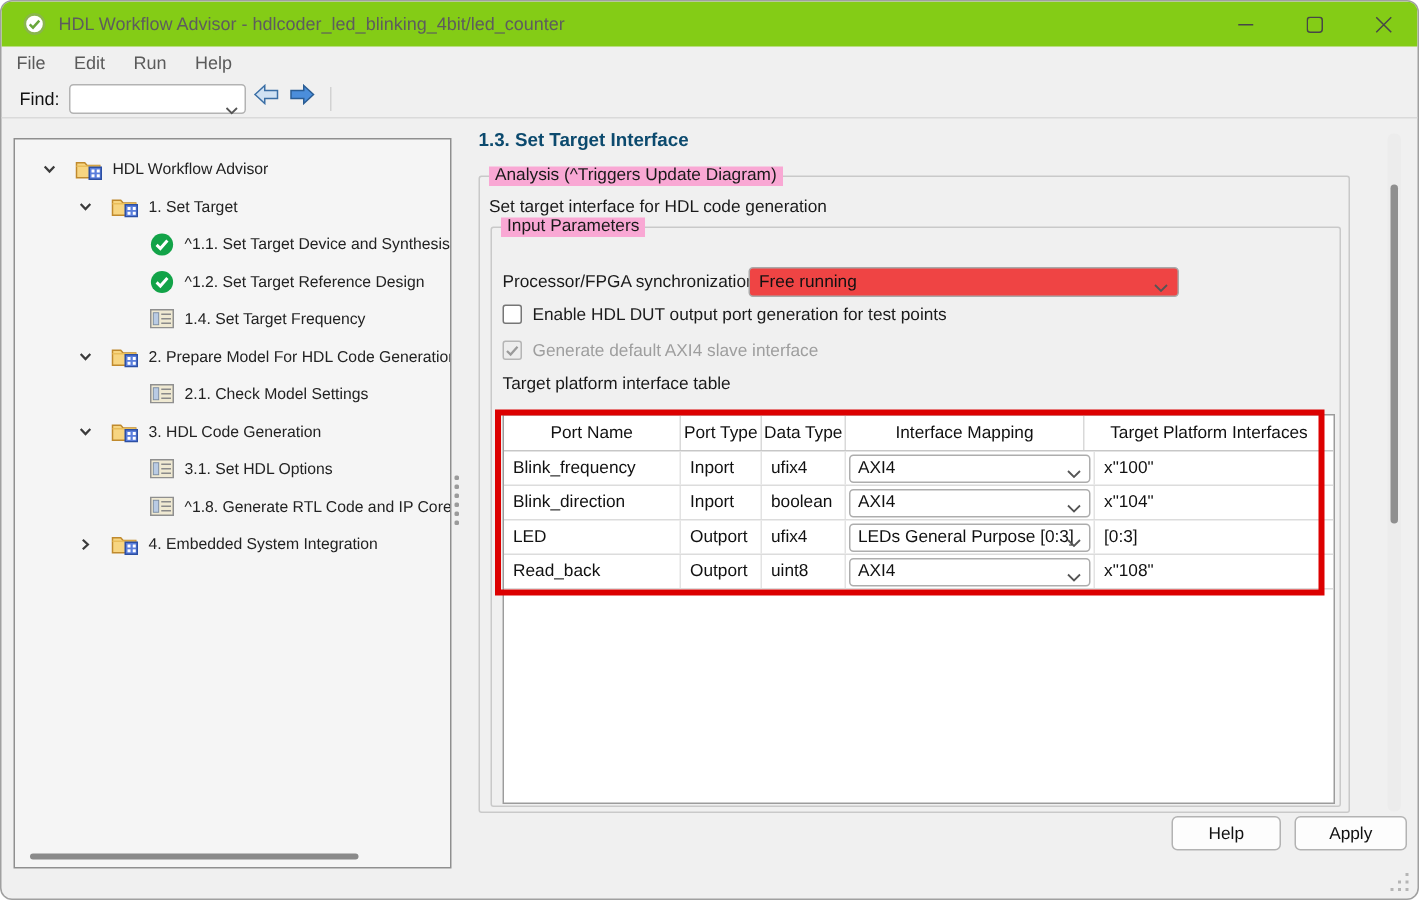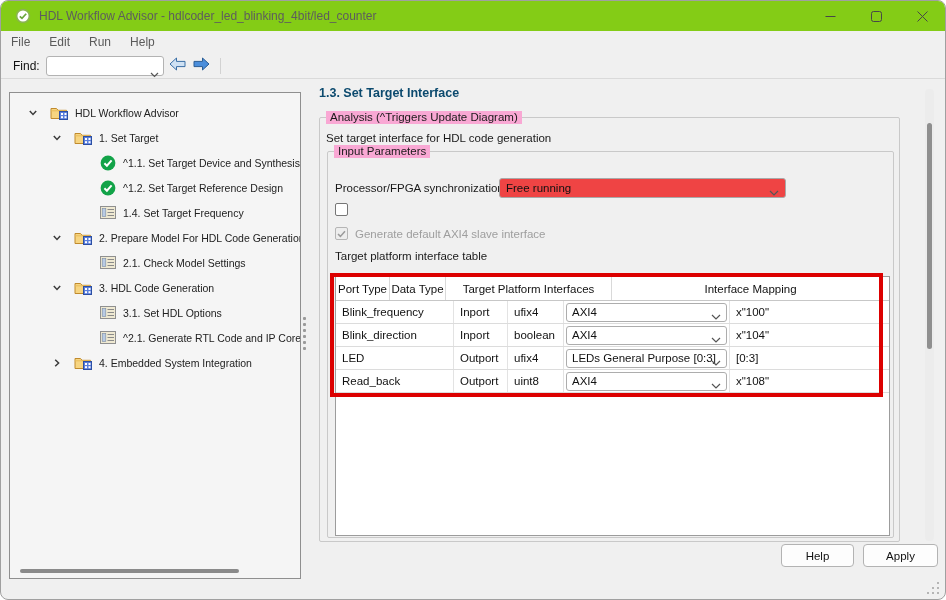--- a/index.html
+++ b/index.html
@@ -291,21 +291,21 @@
         <div class="tree-row lvl2">
           <span class="chevbox"></span>
           <span class="inner">
             <span class="ticon">
               <svg width="16" height="13" viewBox="0 0 16 13">
                 <rect x="0.5" y="0.5" width="15" height="12" fill="#efe9d2" stroke="#8f8f8f" stroke-width="1"></rect>
                 <rect x="2.2" y="2.5" width="3.6" height="8" fill="#b9cbe4" stroke="#7a8aa0" stroke-width="0.6"></rect>
                 <path d="M7.5 3.5 h6.5 M7.5 6.5 h6.5 M7.5 9.5 h6.5" stroke="#8a8a8a" stroke-width="1"></path>
               </svg>
             </span>
-            <span class="tlabel">^2.1. Generate RTL Code and IP Core</span>
+            <span class="tlabel">^1.8. Generate RTL Code and IP Core</span>
           </span>
         </div>
         <div class="tree-row lvl1">
           <span class="chevbox">
             <svg width="10" height="10" viewBox="0 0 10 10">
               <path d="M3.2 1.8 L6.6 5 L3.2 8.2" stroke="#3b3b3b" stroke-width="1.5" fill="none"></path>
             </svg>
           </span>
           <span class="inner">
             <span class="ticon">
@@ -351,38 +351,40 @@
     <span>Free running</span>
     <span class="chev">
       <svg width="10" height="6">
           <path d="M1 1 L5 5 L9 1" stroke="#555" stroke-width="1.2" fill="none"></path>
         </svg>
     </span>
   </div>
 
   <div class="checkrow" style="left:334px;top:202px;">
     <span class="cbx"></span>
+    <span>Enable HDL DUT output port generation for test points</span>
   </div>
   <div class="checkrow disabled" style="left:334px;top:226px;">
     <span class="cbx">
       <svg width="9" height="8">
           <path d="M1 4 L3.4 6.4 L8 1.2" stroke="#9a9a9a" stroke-width="1.5" fill="none"></path>
         </svg>
     </span>
     <span>Generate default AXI4 slave interface</span>
   </div>
 
   <div class="field-label" style="left:334px;top:249px;">Target platform interface table</div>
 
   <div class="ptable">
     <div class="t-head" id="t-head">
+        <div class="hc w0">Port Name</div>
         <div class="hc w1">Port Type</div>
         <div class="hc w2">Data Type</div>
+        <div class="hc w4">Interface Mapping</div>
         <div class="hc w3">Target Platform Interfaces</div>
-        <div class="hc w4">Interface Mapping</div>
       </div>
     <div id="t-body">
         <div class="t-row">
           <div class="tc w0">Blink_frequency</div>
           <div class="tc w1">Inport</div>
           <div class="tc w2">ufix4</div>
           <div class="tc w3 combo-cell">
             <div class="cell-combo">
               <span>AXI4</span>
               <span class="chev"><svg width="10" height="6">

